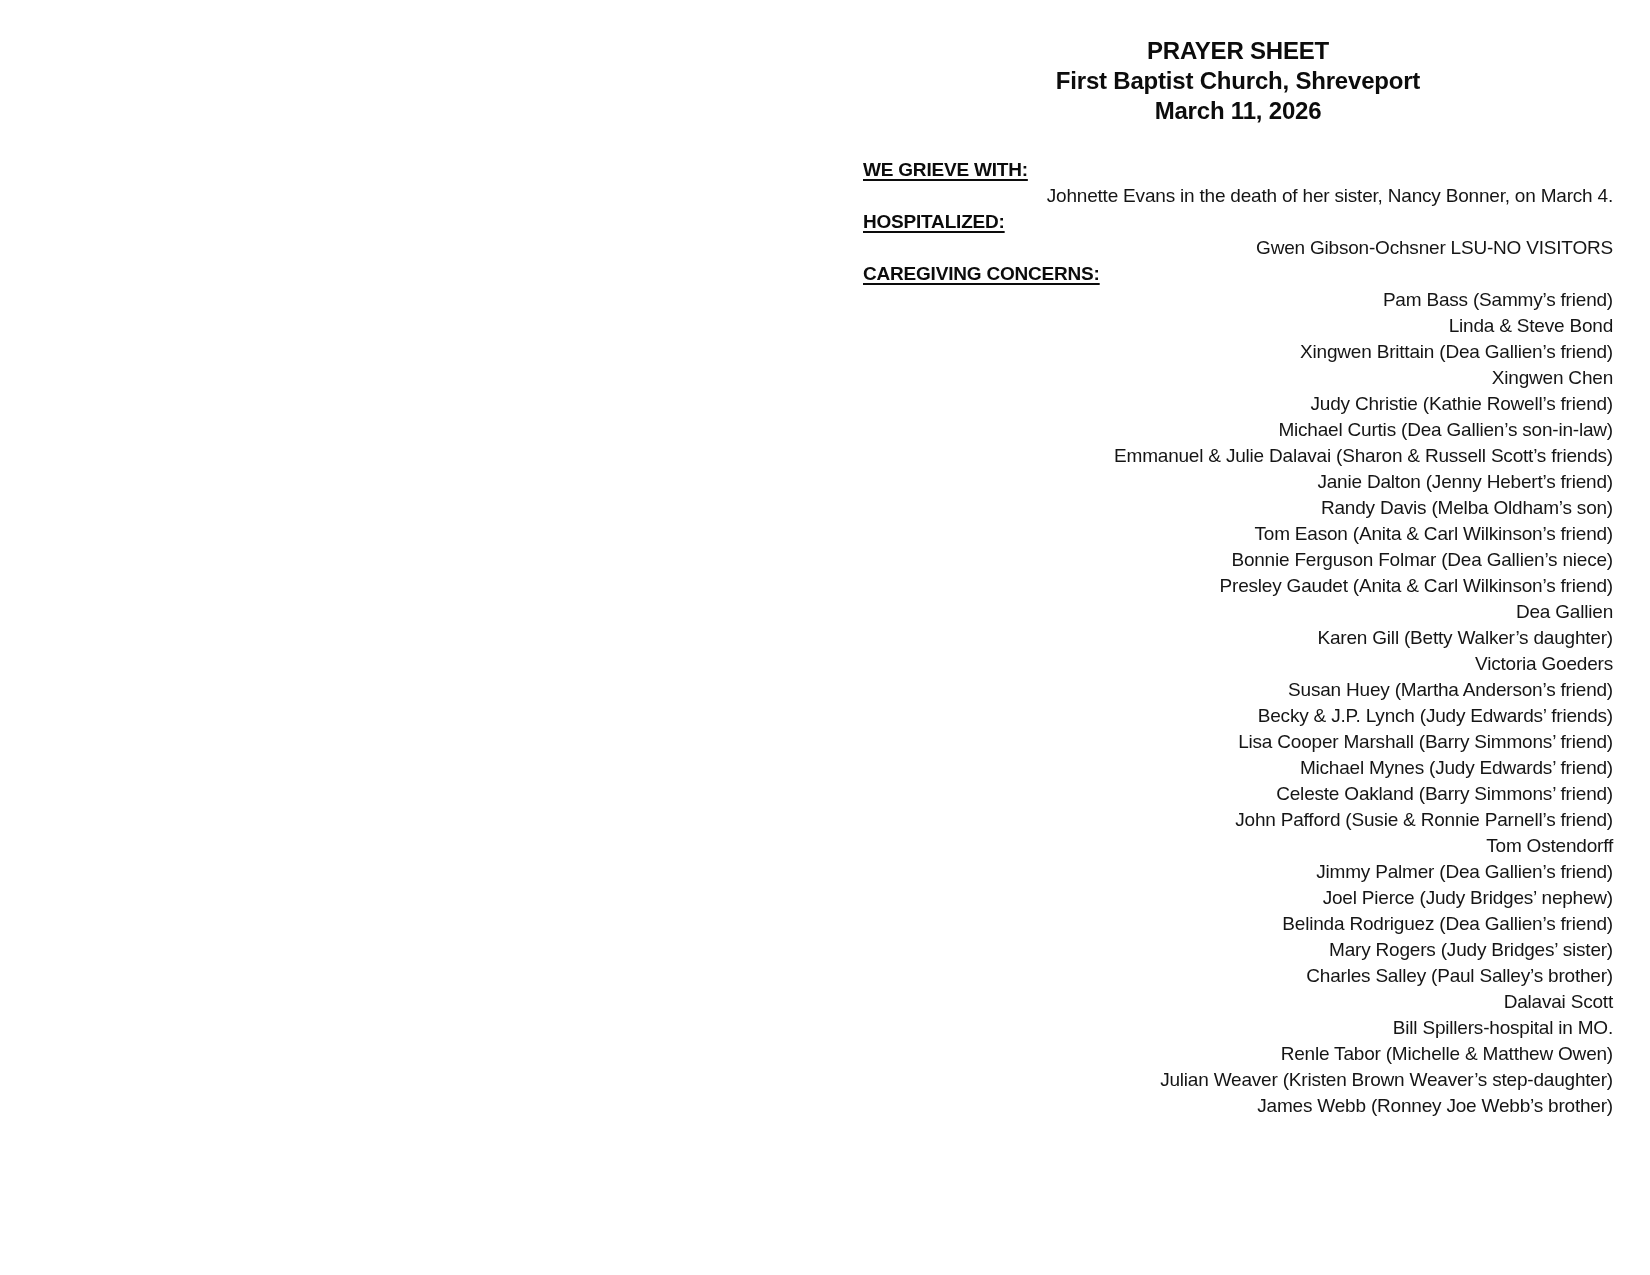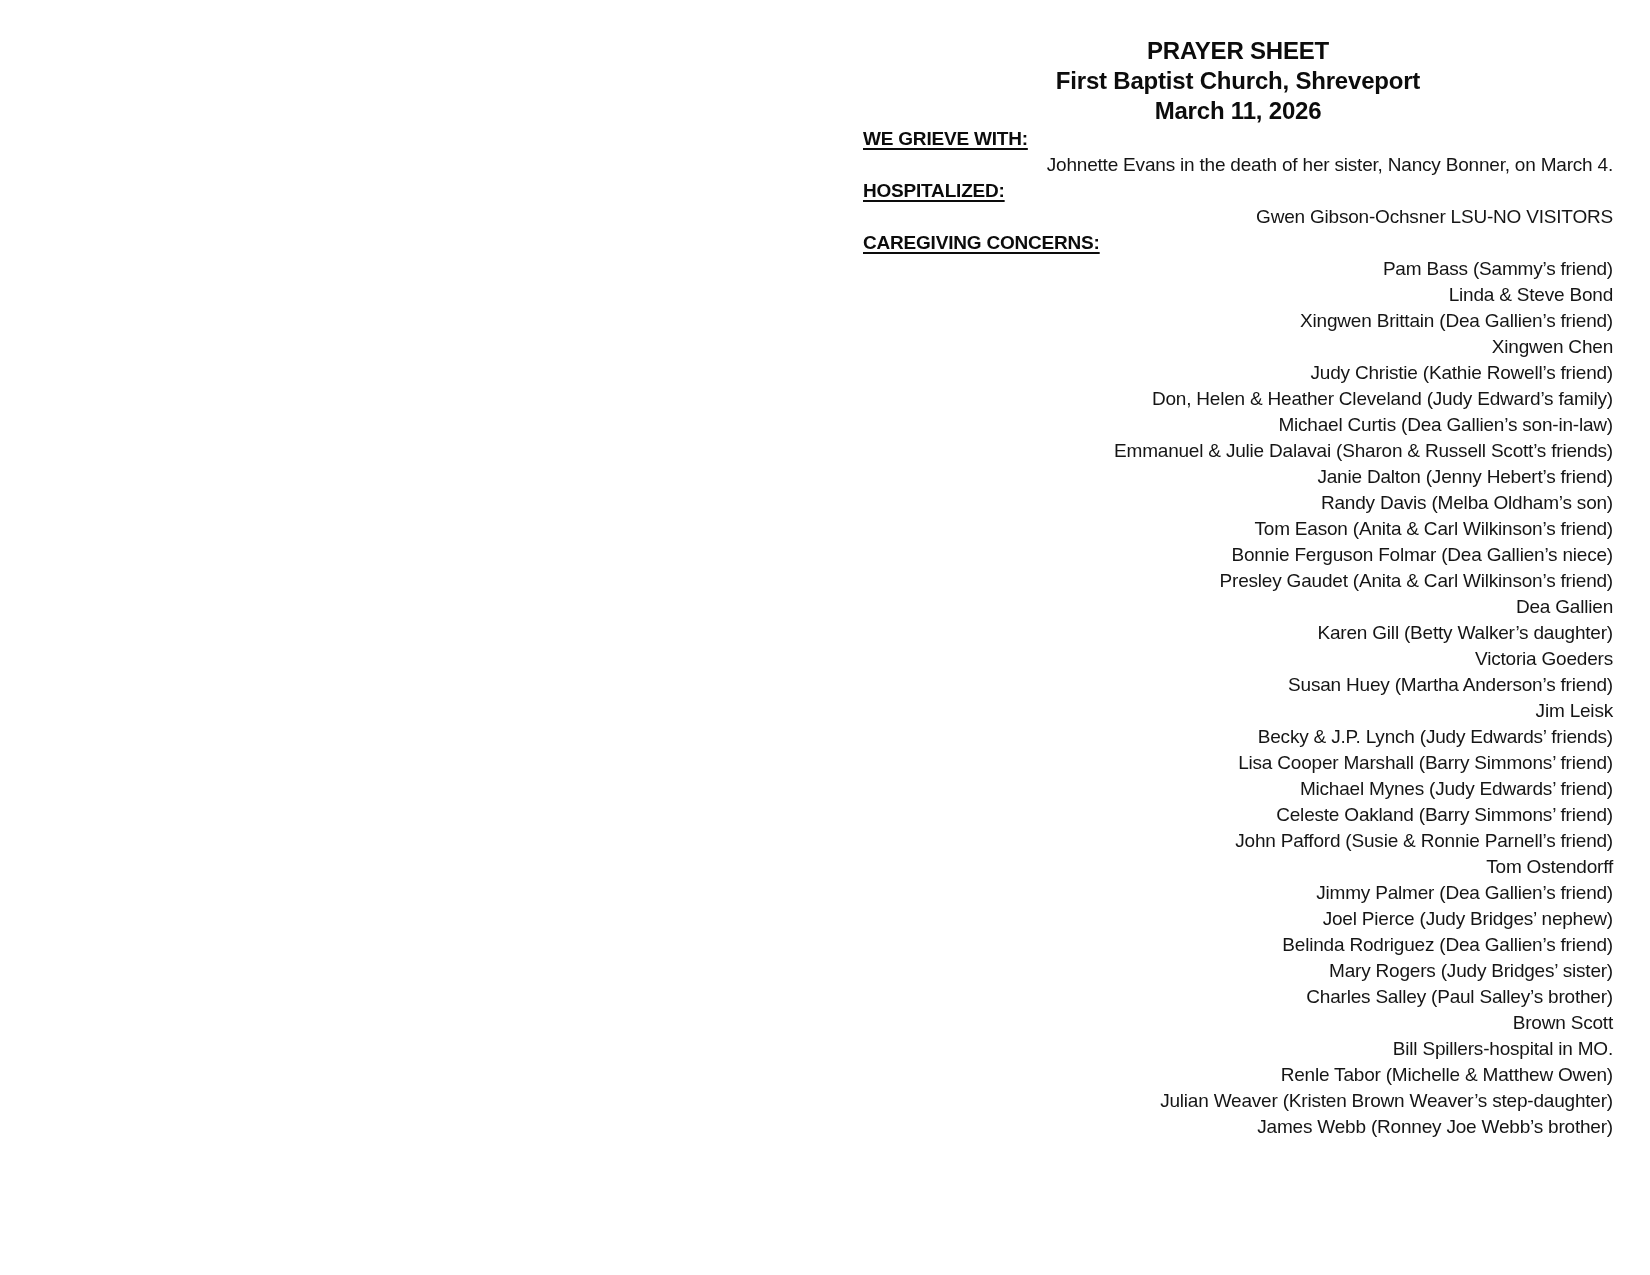--- a/index.html
+++ b/index.html
@@ -25,20 +25,21 @@
   }
   .title-block {
     text-align: center;
     font-weight: 700;
     font-size: 24px;
     line-height: 30px;
     letter-spacing: -0.2px;
     color: #0c0c0c;
   }
   .body-block {
+    margin-top: 31px;
     font-size: 19px;
     line-height: 26px;
     letter-spacing: -0.2px;
   }
   .heading {
     font-weight: 700;
     text-decoration: underline;
     text-decoration-thickness: 2px;
     text-underline-offset: 3px;
     color: #0c0c0c;
@@ -62,44 +63,42 @@
         <div class="heading">WE GRIEVE WITH:</div>
         <div class="line">Johnette Evans in the death of her sister, Nancy Bonner, on March 4.</div>
         <div class="heading">HOSPITALIZED:</div>
         <div class="line">Gwen Gibson-Ochsner LSU-NO VISITORS</div>
         <div class="heading">CAREGIVING CONCERNS:</div>
         <div class="line">Pam Bass (Sammy’s friend)</div>
         <div class="line">Linda &amp; Steve Bond</div>
         <div class="line">Xingwen Brittain (Dea Gallien’s friend)</div>
         <div class="line">Xingwen Chen</div>
         <div class="line">Judy Christie (Kathie Rowell’s friend)</div>
-        <div class="line">Don, Helen &amp; Heather Cleveland (Judy Edward’s family)</div>
         <div class="line">Michael Curtis (Dea Gallien’s son-in-law)</div>
         <div class="line">Emmanuel &amp; Julie Dalavai (Sharon &amp; Russell Scott’s friends)</div>
         <div class="line">Janie Dalton (Jenny Hebert’s friend)</div>
         <div class="line">Randy Davis (Melba Oldham’s son)</div>
         <div class="line">Tom Eason (Anita &amp; Carl Wilkinson’s friend)</div>
         <div class="line">Bonnie Ferguson Folmar (Dea Gallien’s niece)</div>
         <div class="line">Presley Gaudet (Anita &amp; Carl Wilkinson’s friend)</div>
         <div class="line">Dea Gallien</div>
         <div class="line">Karen Gill (Betty Walker’s daughter)</div>
         <div class="line">Victoria Goeders</div>
         <div class="line">Susan Huey (Martha Anderson’s friend)</div>
-        <div class="line">Jim Leisk</div>
         <div class="line">Becky &amp; J.P. Lynch (Judy Edwards’ friends)</div>
         <div class="line">Lisa Cooper Marshall (Barry Simmons’ friend)</div>
         <div class="line">Michael Mynes (Judy Edwards’ friend)</div>
         <div class="line">Celeste Oakland (Barry Simmons’ friend)</div>
         <div class="line">John Pafford (Susie &amp; Ronnie Parnell’s friend)</div>
         <div class="line">Tom Ostendorff</div>
         <div class="line">Jimmy Palmer (Dea Gallien’s friend)</div>
         <div class="line">Joel Pierce (Judy Bridges’ nephew)</div>
         <div class="line">Belinda Rodriguez (Dea Gallien’s friend)</div>
         <div class="line">Mary Rogers (Judy Bridges’ sister)</div>
         <div class="line">Charles Salley (Paul Salley’s brother)</div>
-        <div class="line">Brown Scott</div>
+        <div class="line">Dalavai Scott</div>
         <div class="line">Bill Spillers-hospital in MO.</div>
         <div class="line">Renle Tabor (Michelle &amp; Matthew Owen)</div>
         <div class="line">Julian Weaver (Kristen Brown Weaver’s step-daughter)</div>
         <div class="line">James Webb (Ronney Joe Webb’s brother)</div>
       </div>
   </div>
 </div>
 
 </body></html>

